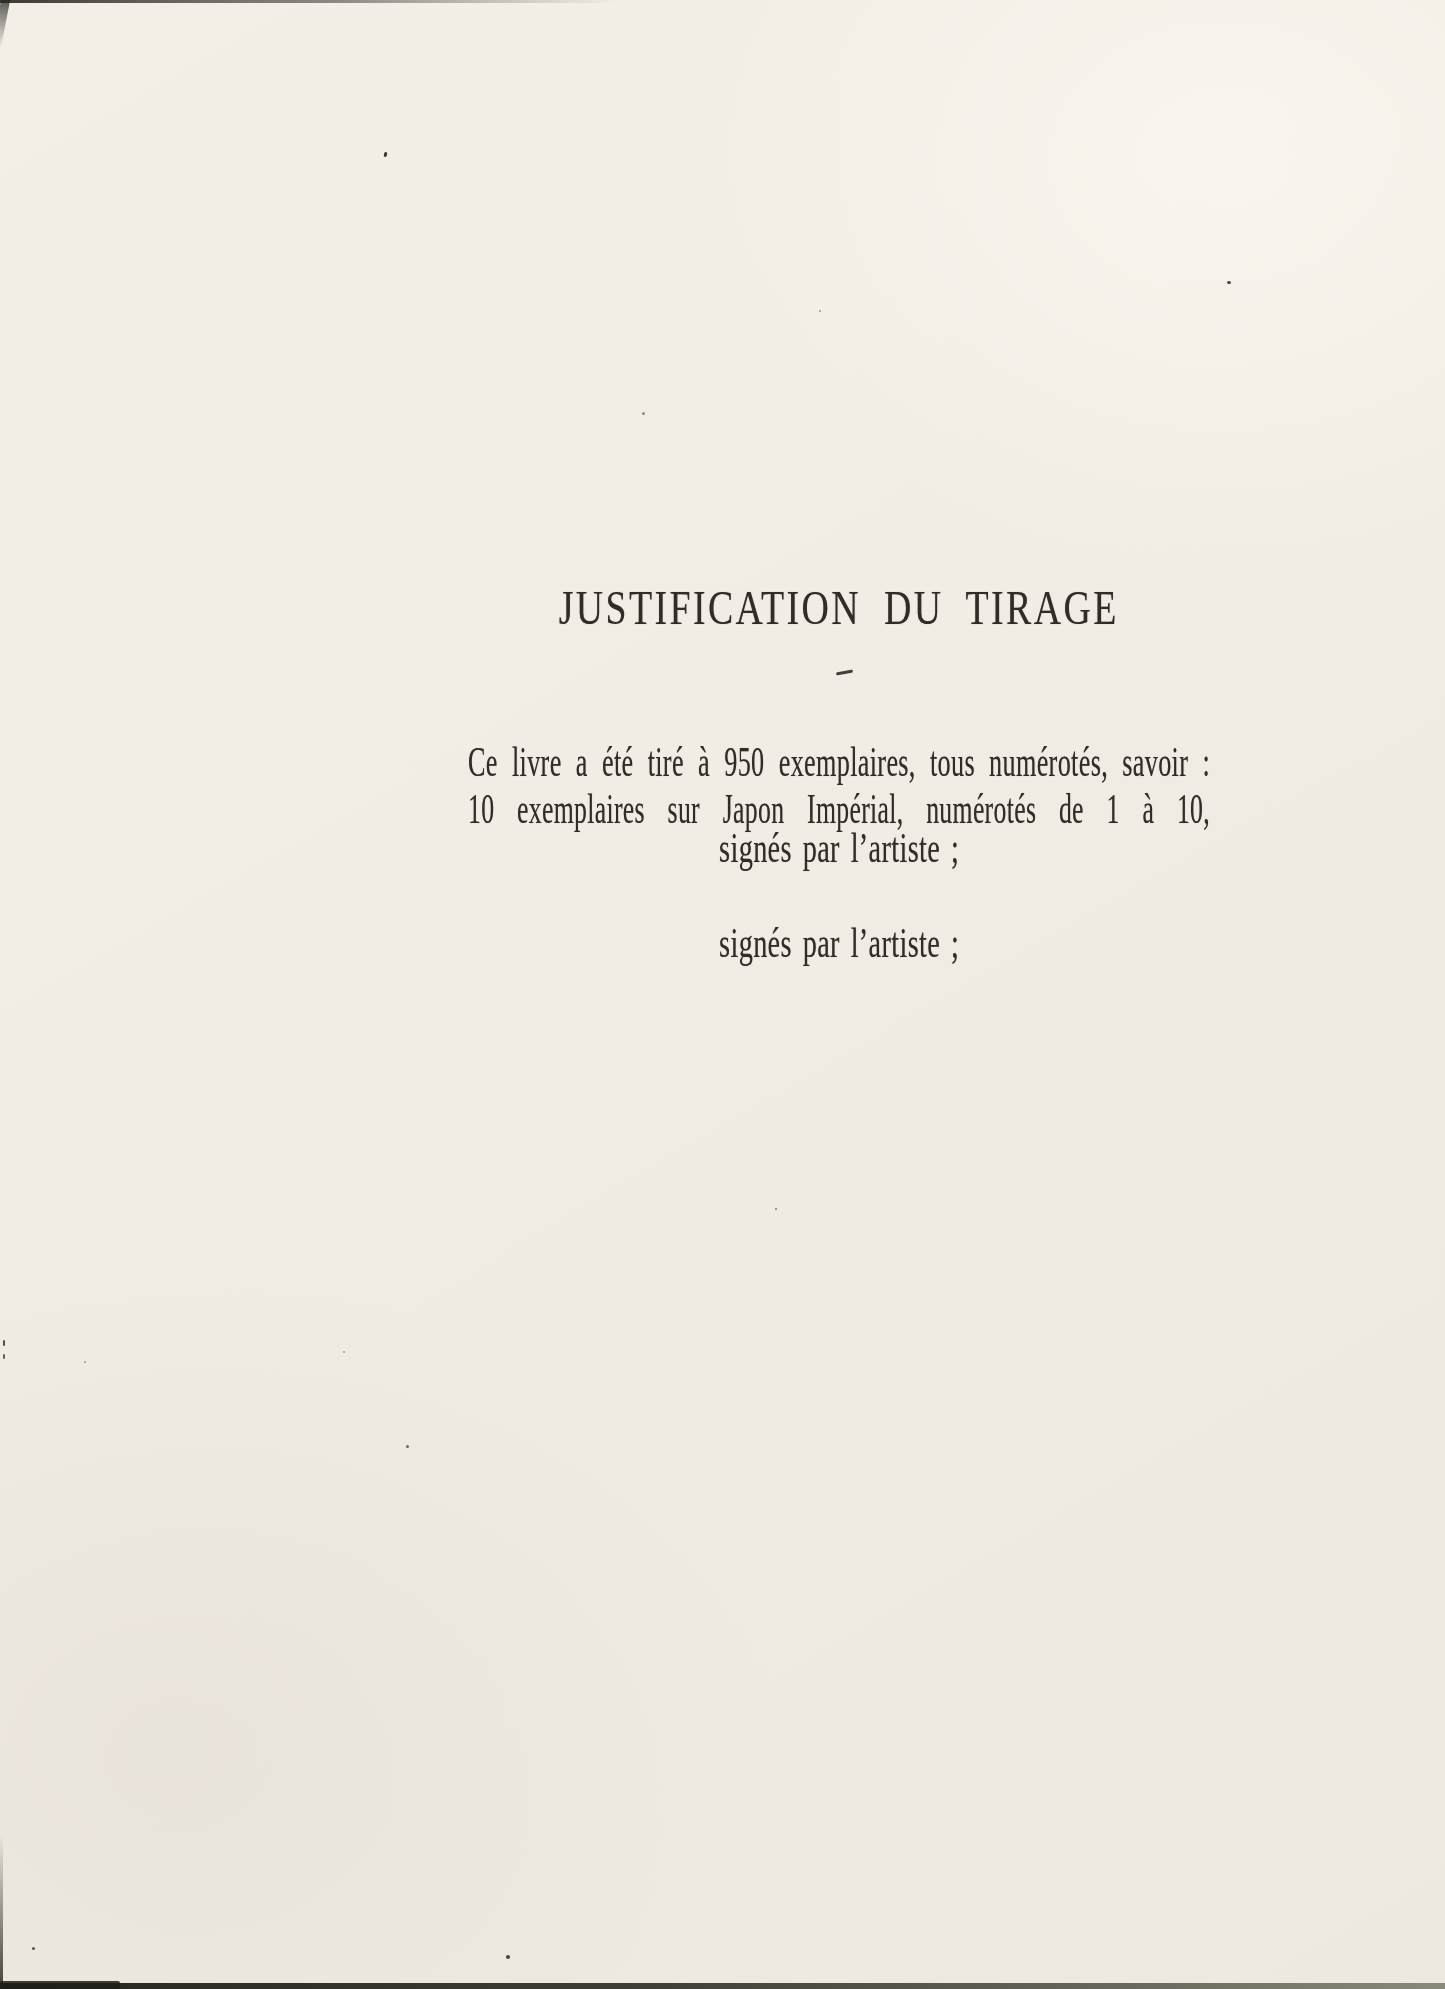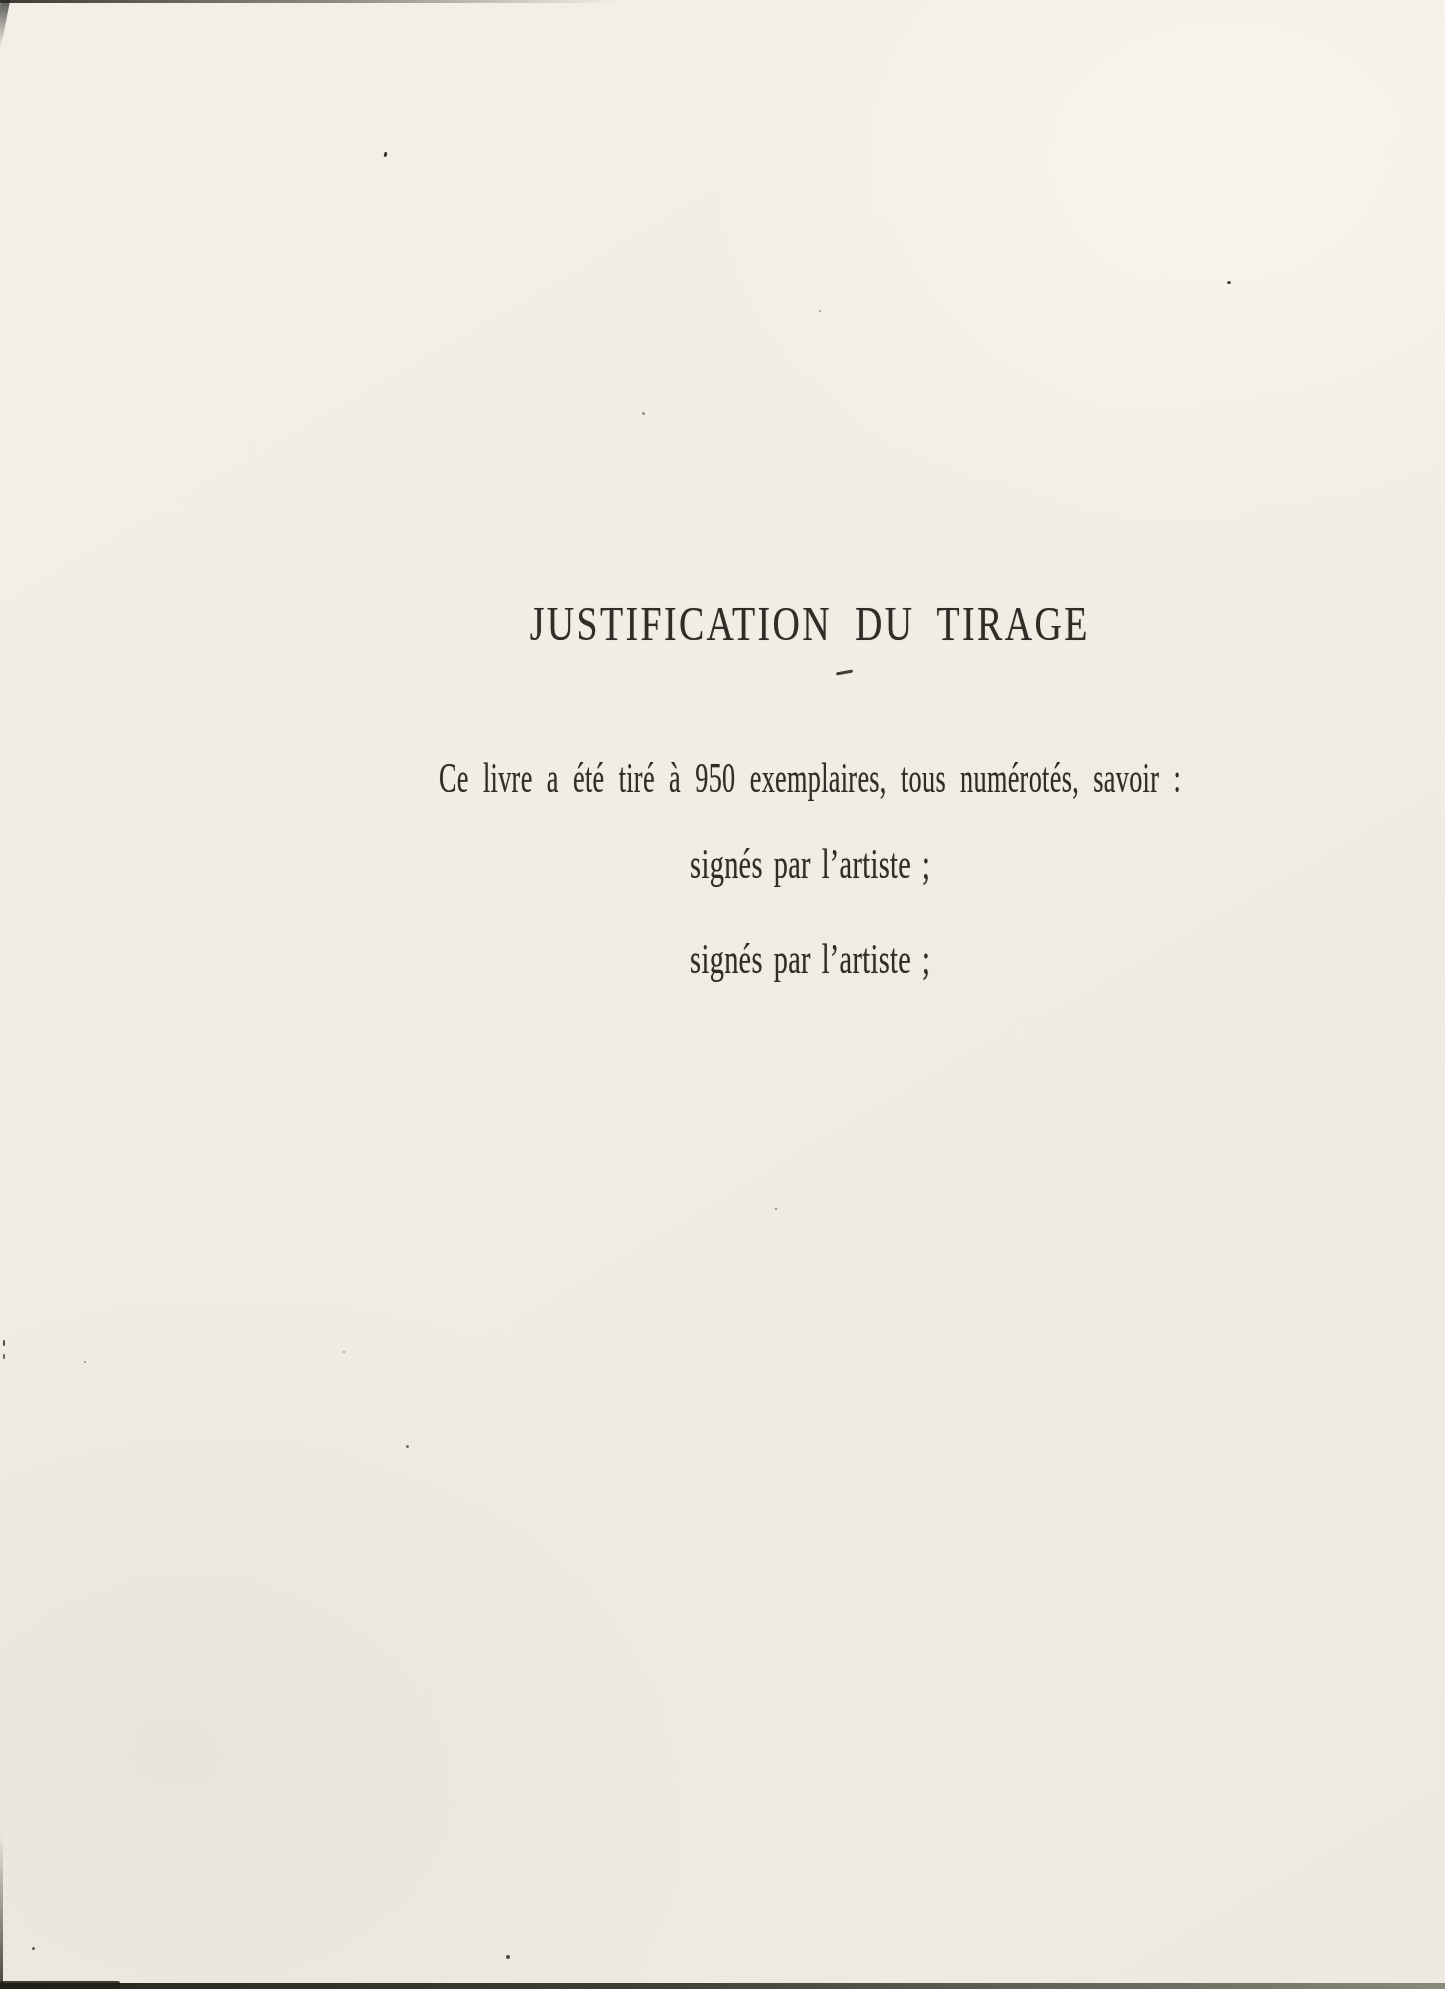--- a/index.html
+++ b/index.html
@@ -15,23 +15,22 @@
     background-color: #f1ece3;
     background-image:
       radial-gradient(ellipse 900px 700px at 85% 8%, rgba(255,252,246,0.55), rgba(255,252,246,0) 60%),
       radial-gradient(ellipse 1000px 800px at 12% 88%, rgba(208,201,188,0.22), rgba(208,201,188,0) 60%),
       linear-gradient(150deg, #f3efe7 0%, #f1ece3 55%, #eee9df 100%);
     font-family: "Liberation Serif", "DejaVu Serif", serif;
     color: #2f2d28;
   }
   .col {
     position: absolute;
-    left: 439px;
+    left: 468px;
     width: 742px;
-    margin-top: 16px;
   }
   .ink {
     color: #2f2d28;
     text-shadow: 0 0 1px rgba(47,45,40,0.40);
   }
   .title {
     top: 584px;
     text-align: center;
     font-size: 48px;
     line-height: 1;
@@ -115,20 +114,23 @@
 
   <div class="col title ink">
     <span class="fit" style="transform: scaleX(0.7893);">JUSTIFICATION DU TIRAGE</span>
   </div>
 
   <div class="dash-under-title"></div>
 
   <div class="col bodyline just ws-med  l0 ink">
     <span class="fit" style="transform: scaleX(0.6244);">Ce livre a été tiré à 950 exemplaires, tous numérotés, savoir&nbsp;:</span>
   </div>
+  <div class="col bodyline just ws-wide l1 ink">
+    <span class="fit" style="transform: scaleX(0.6132);">10 exemplaires sur Japon Impérial, numérotés de 1 à 10,</span>
+  </div>
   <div class="col bodyline cent l2 ink">
     <span class="fit" style="transform: scaleX(0.6738);">signés par l’artiste&nbsp;;</span>
   </div>
   <div class="col bodyline cent l4 ink">
     <span class="fit" style="transform: scaleX(0.6738);">signés par l’artiste&nbsp;;</span>
   </div>
 
   <div class="edge edge-top"></div>
   <div class="edge edge-corner-tl"></div>
   <div class="edge edge-left-bottom"></div>

